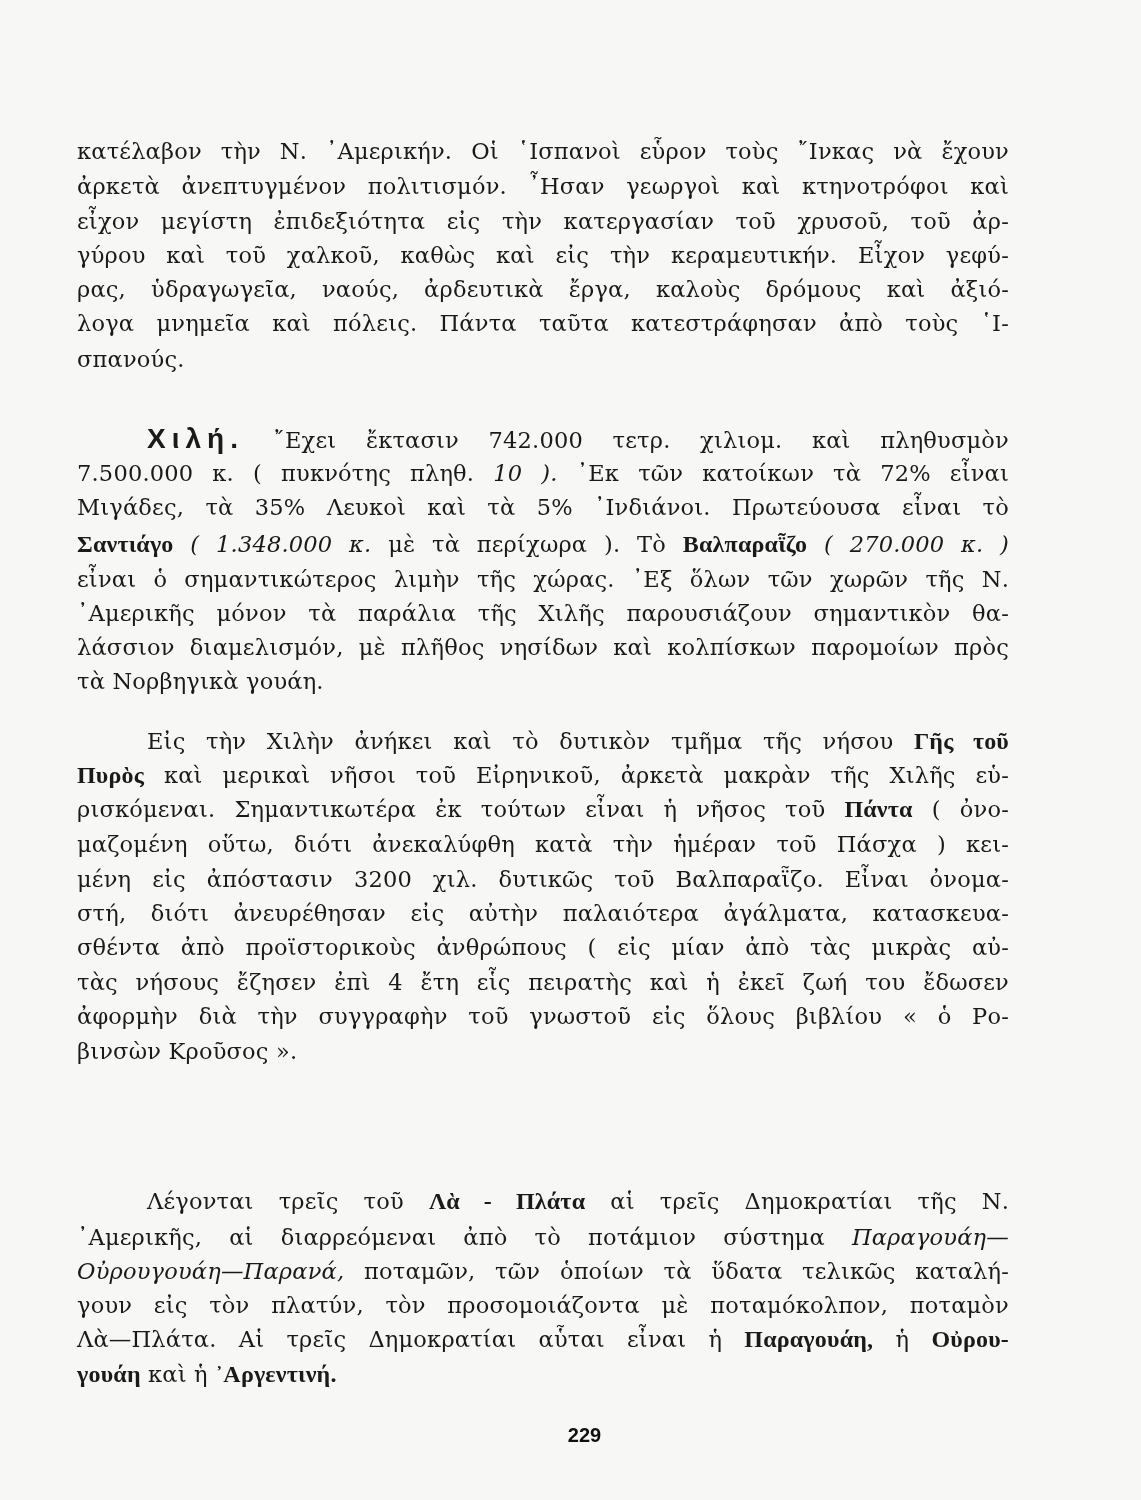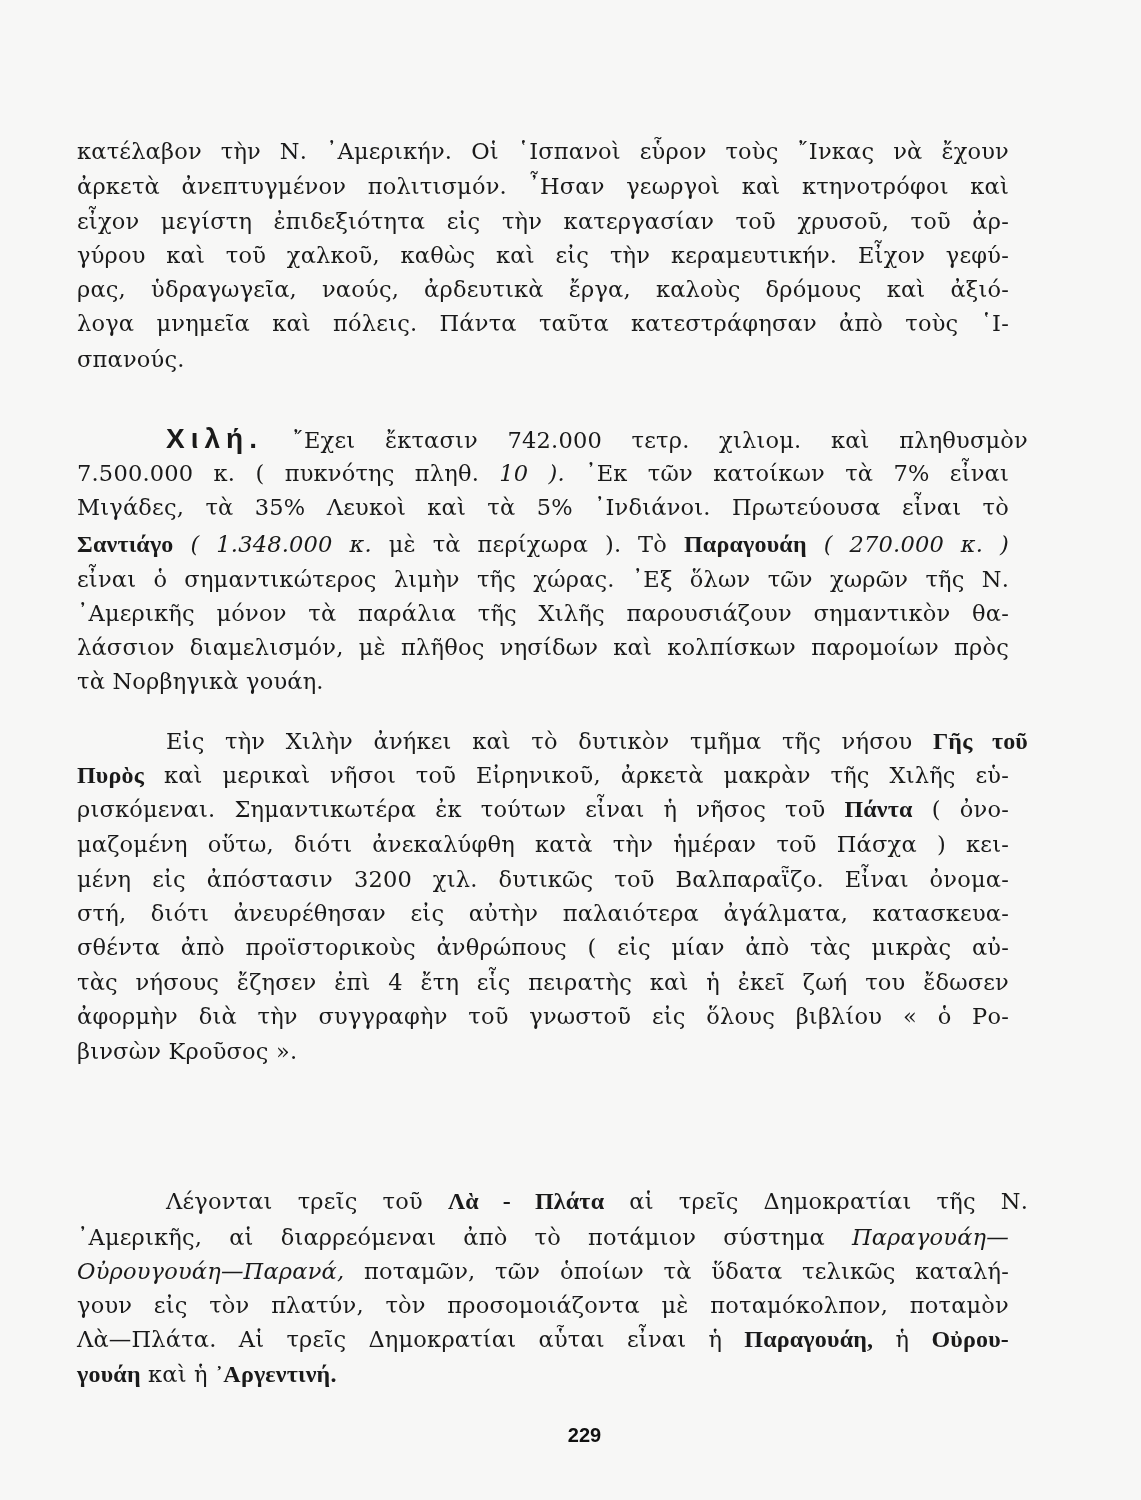--- a/index.html
+++ b/index.html
@@ -17,21 +17,21 @@
     left: 77px;
     width: 932px;
     font-size: 22.5px;
     line-height: 30px;
     white-space: nowrap;
     text-align: justify;
     text-align-last: justify;
     letter-spacing: 0.2px;
   }
   .line.last { text-align-last: left; }
-  .line.indent { left: 147px; width: 862px; margin-left: 19px; }
+  .line.indent { left: 147px; width: 862px; }
   .b { font-weight: bold; font-family: "Liberation Serif", "DejaVu Serif", serif; font-size: 24px; }
   .i { font-style: italic; }
   .spaced { letter-spacing: 6px; font-size: 28px; font-weight: bold; font-family: "Liberation Sans", sans-serif; }
   .heading {
     position: absolute; left: 0; width: 1141px; text-align: center;
     top: 1118px;
     font-family: "Liberation Sans", "DejaVu Sans", sans-serif;
     font-weight: bold; font-size: 25px; letter-spacing: 0.5px; color: #111;
   }
   .pagenum {
@@ -51,23 +51,23 @@
     <div class="line" style="top:171px">ἀρκετὰ ἀνεπτυγμένον πολιτισμόν. ῏Ησαν γεωργοὶ καὶ κτηνοτρόφοι καὶ</div>
     <div class="line" style="top:206px">εἶχον μεγίστη ἐπιδεξιότητα εἰς τὴν κατεργασίαν τοῦ χρυσοῦ, τοῦ ἀρ-</div>
     <div class="line" style="top:240px">γύρου καὶ τοῦ χαλκοῦ, καθὼς καὶ εἰς τὴν κεραμευτικήν. Εἶχον γεφύ-</div>
     <div class="line" style="top:274px">ρας, ὑδραγωγεῖα, ναούς, ἀρδευτικὰ ἔργα, καλοὺς δρόμους καὶ ἀξιό-</div>
     <div class="line" style="top:308px">λογα μνημεῖα καὶ πόλεις. Πάντα ταῦτα κατεστράφησαν ἀπὸ τοὺς ῾Ι-</div>
     <div class="line last" style="top:344px">σπανούς.</div>
   </div>
 
   <div>
     <div class="line indent" style="top:424px"><span class="spaced">Χιλή.</span> <span>῎Εχει ἔκτασιν 742.000 τετρ. χιλιομ. καὶ πληθυσμὸν</span></div>
-    <div class="line" style="top:458px"><span>7.500.000 κ. ( πυκνότης πληθ.</span> <span class="i">10 ).</span> <span>᾿Εκ τῶν κατοίκων τὰ 7% εἶναι</span></div>
+    <div class="line" style="top:458px"><span>7.500.000 κ. ( πυκνότης πληθ.</span> <span class="i">10 ).</span> <span>᾿Εκ τῶν κατοίκων τὰ 72% εἶναι</span></div>
     <div class="line" style="top:492px">Μιγάδες, τὰ 35% Λευκοὶ καὶ τὰ 5% ᾿Ινδιάνοι. Πρωτεύουσα εἶναι τὸ</div>
-    <div class="line" style="top:529px"><span class="b">Σαντιάγο</span> <span class="i">( 1.348.000 κ.</span> <span>μὲ τὰ περίχωρα ). Τὸ</span> <span class="b">Παραγουάη</span> <span class="i">( 270.000 κ. )</span></div>
+    <div class="line" style="top:529px"><span class="b">Σαντιάγο</span> <span class="i">( 1.348.000 κ.</span> <span>μὲ τὰ περίχωρα ). Τὸ</span> <span class="b">Βαλπαραῗζο</span> <span class="i">( 270.000 κ. )</span></div>
     <div class="line" style="top:564px">εἶναι ὁ σημαντικώτερος λιμὴν τῆς χώρας. ᾿Εξ ὅλων τῶν χωρῶν τῆς Ν.</div>
     <div class="line" style="top:598px">᾿Αμερικῆς μόνον τὰ παράλια τῆς Χιλῆς παρουσιάζουν σημαντικὸν θα-</div>
     <div class="line" style="top:632px">λάσσιον διαμελισμόν, μὲ πλῆθος νησίδων καὶ κολπίσκων παρομοίων πρὸς</div>
     <div class="line last" style="top:666px">τὰ Νορβηγικὰ γουάη.</div>
   </div>
 
   <div>
     <div class="line indent" style="top:726px"><span>Εἰς τὴν Χιλὴν ἀνήκει καὶ τὸ δυτικὸν τμῆμα τῆς νήσου</span> <span class="b">Γῆς τοῦ</span></div>
     <div class="line" style="top:760px"><span class="b">Πυρὸς</span> <span>καὶ μερικαὶ νῆσοι τοῦ Εἰρηνικοῦ, ἀρκετὰ μακρὰν τῆς Χιλῆς εὑ-</span></div>
     <div class="line" style="top:794px"><span>ρισκόμεναι. Σημαντικωτέρα ἐκ τούτων εἶναι ἡ νῆσος τοῦ</span> <span class="b">Πάντα</span> <span>( ὀνο-</span></div>

